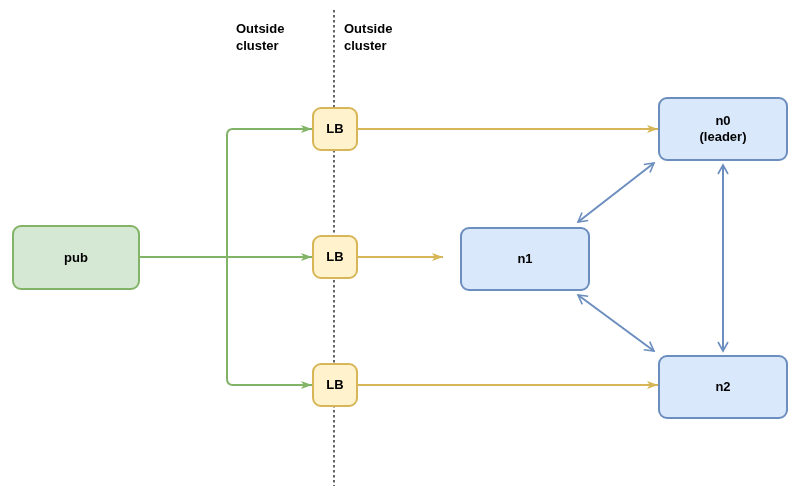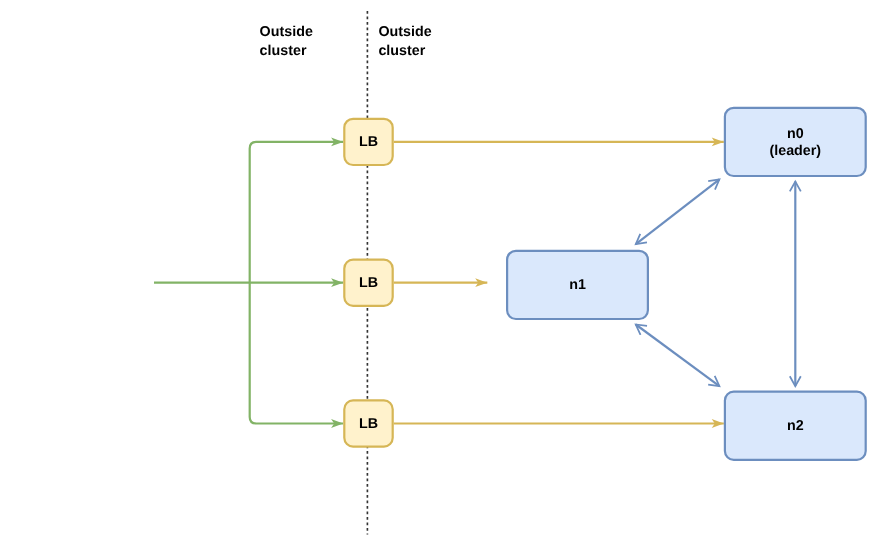--- a/index.html
+++ b/index.html
@@ -94,20 +94,23 @@
     <path class="e-blue" d="M578,222 L654,163" marker-start="url(#arrow-blue)" marker-end="url(#arrow-blue)"></path>
     <path class="e-blue" d="M723,165 L723,351" marker-start="url(#arrow-blue)" marker-end="url(#arrow-blue)"></path>
     <path class="e-blue" d="M578,295 L654,351" marker-start="url(#arrow-blue)" marker-end="url(#arrow-blue)"></path>
   </svg>
 
   <div class="region-label" style="left:236px; top:20px;">Outside
 cluster</div>
   <div class="region-label" style="left:344px; top:20px;">Outside
 cluster</div>
 
+  <div class="node green" style="left:12px; top:225px; width:128px; height:65px;">
+    <span>pub</span>
+  </div>
 
   <div class="node yellow" style="left:312px; top:107px; width:46px; height:44px;">
     <span>LB</span>
   </div>
 
   <div class="node yellow" style="left:312px; top:235px; width:46px; height:44px;">
     <span>LB</span>
   </div>
 
   <div class="node yellow" style="left:312px; top:363px; width:46px; height:44px;">

